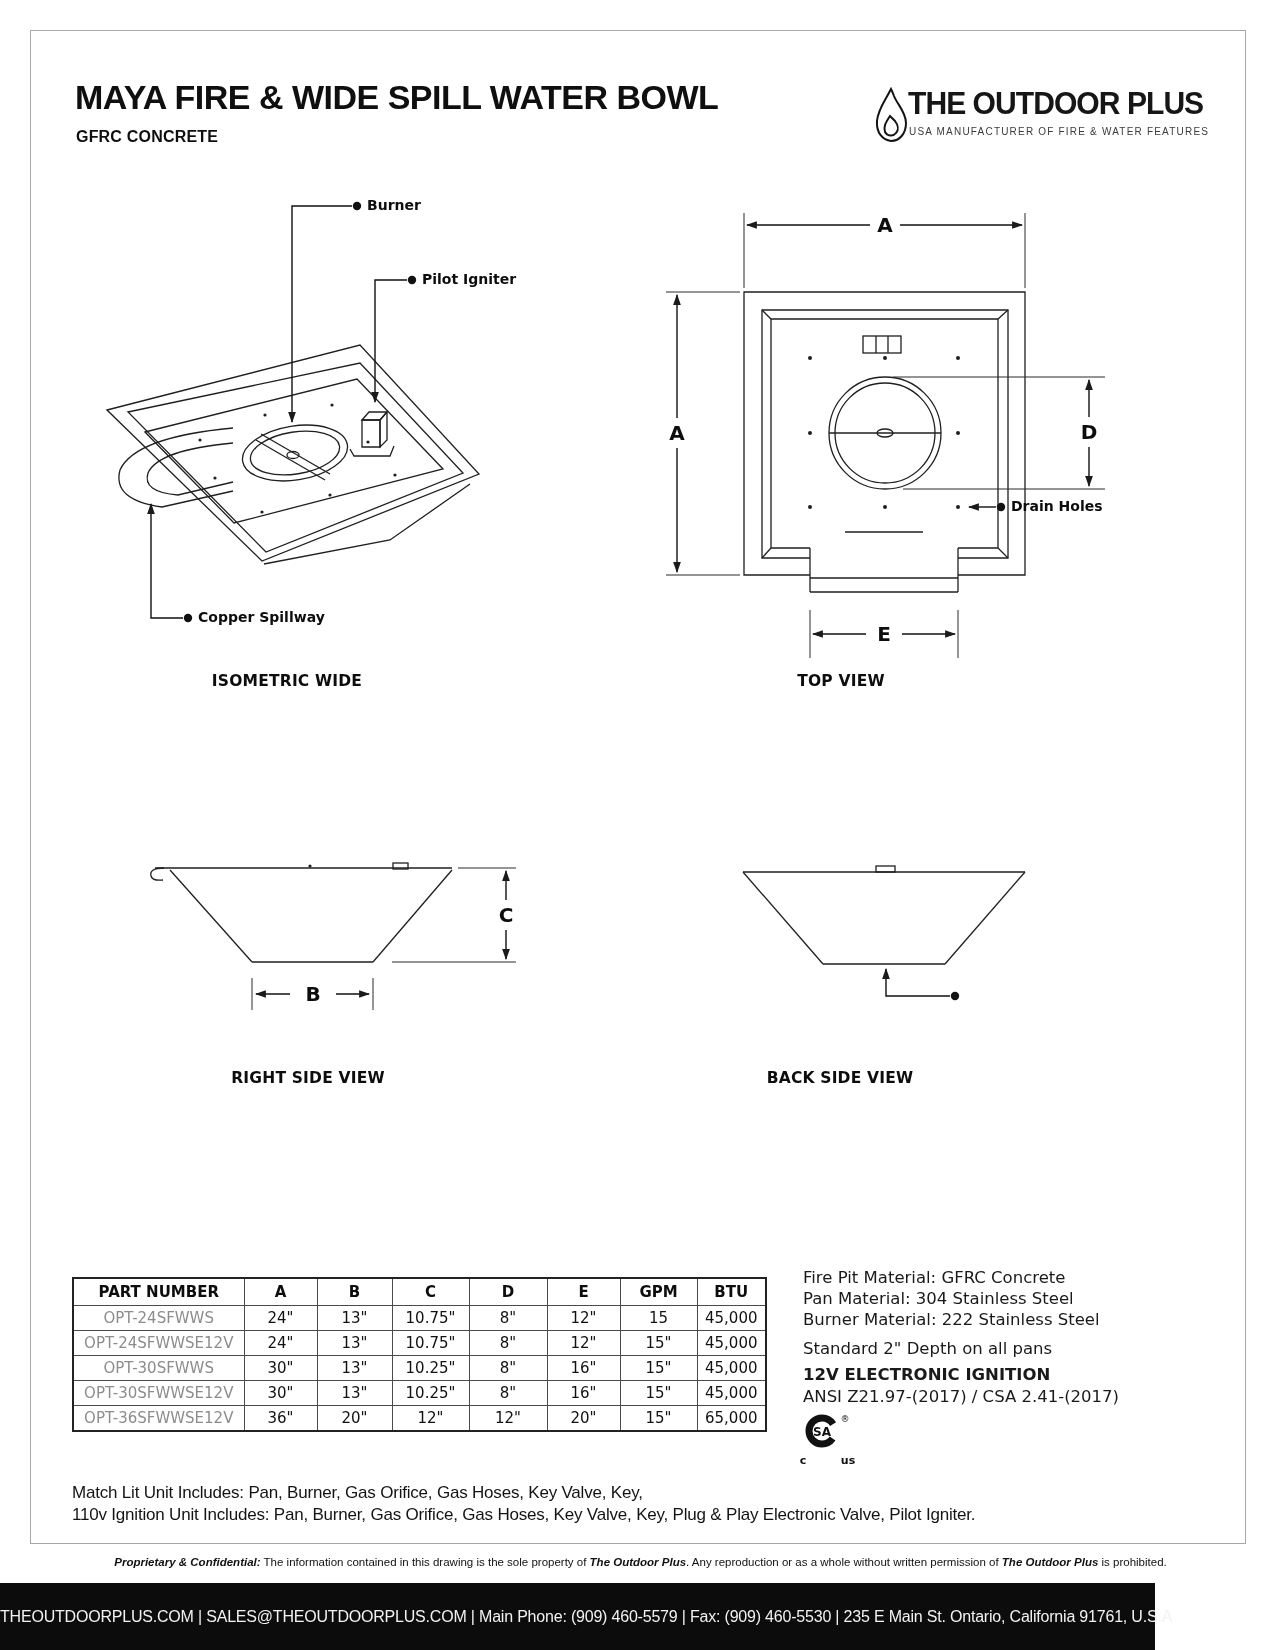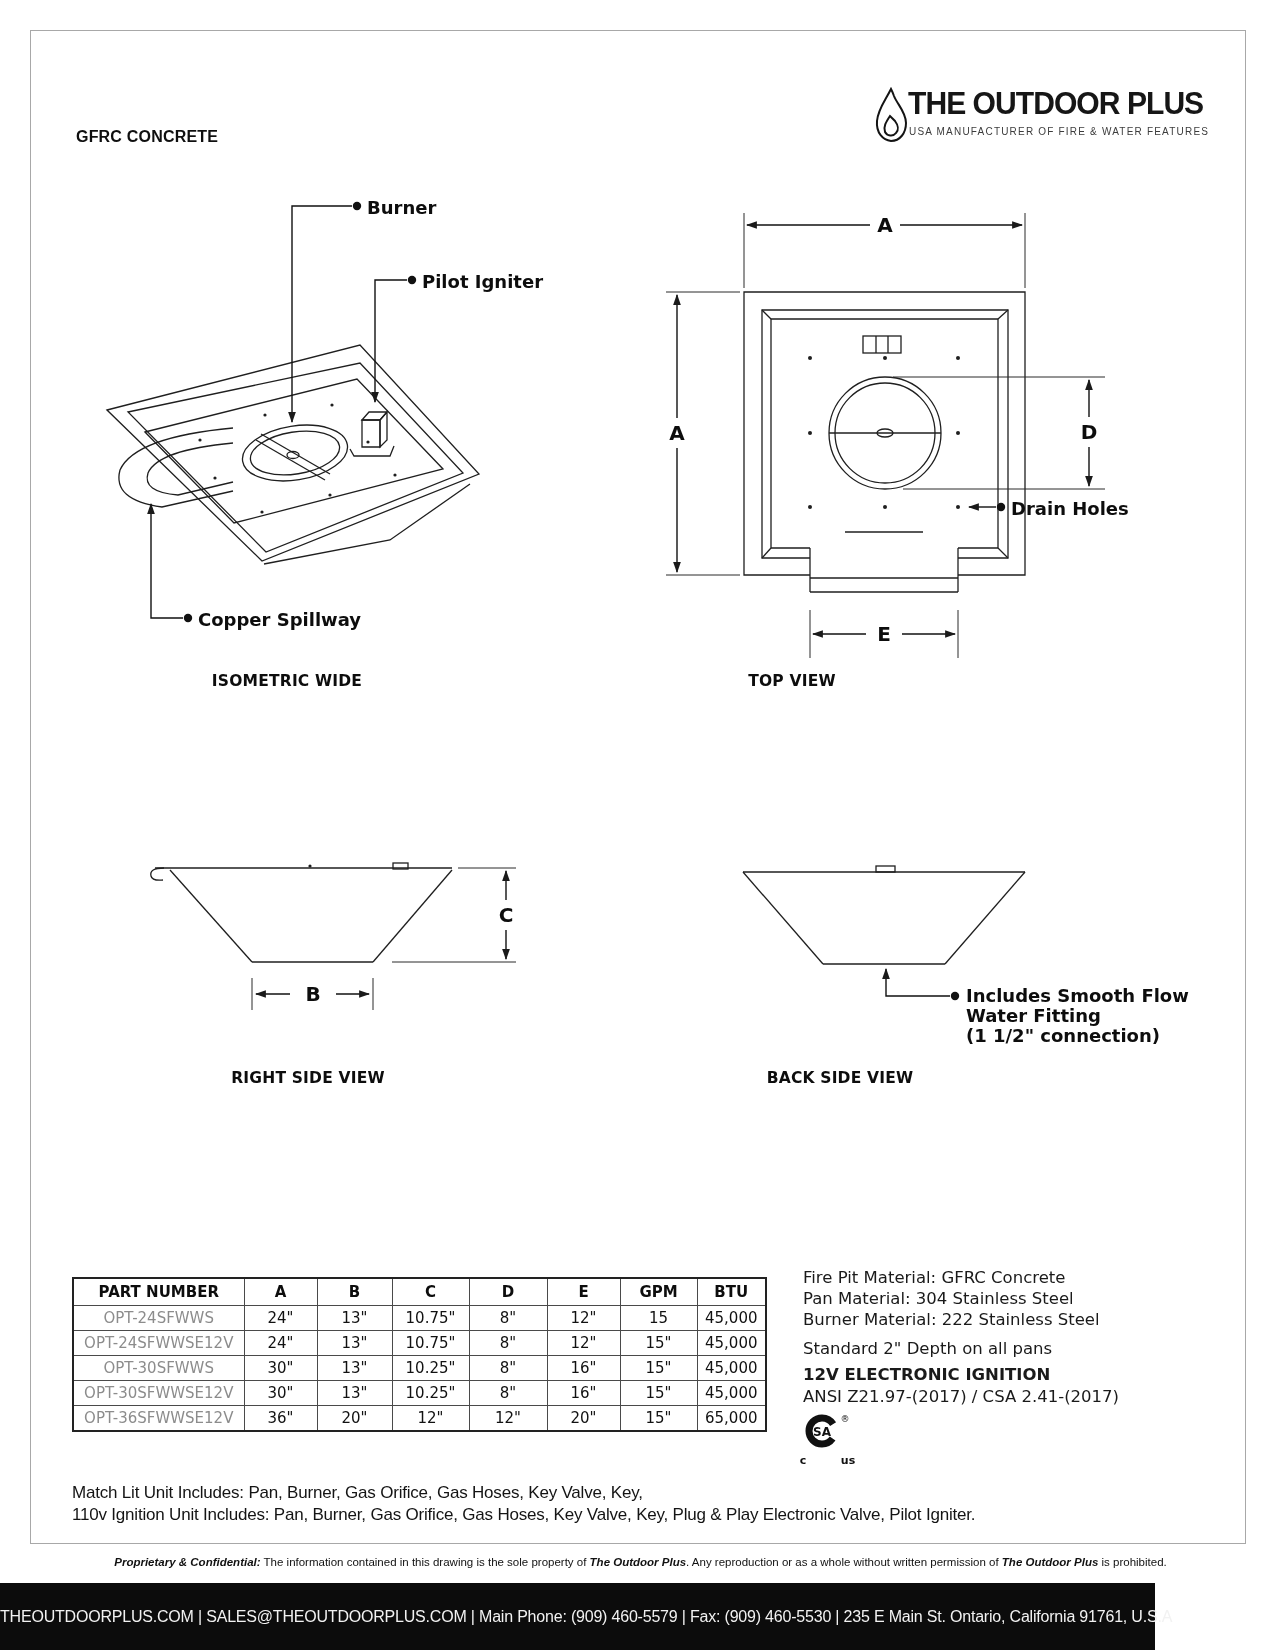--- a/index.html
+++ b/index.html
@@ -10,21 +10,21 @@
   .doc-title{left:75px;top:78px;font-family:"Liberation Sans",sans-serif;font-weight:bold;
              font-size:34px;letter-spacing:-0.5px;color:#0f0f0f;white-space:nowrap;}
   .doc-subtitle{left:76px;top:128px;font-family:"Liberation Sans",sans-serif;font-weight:bold;
                 font-size:16px;letter-spacing:0.2px;color:#0f0f0f;}
   .brand-name{left:908px;top:86px;width:280px;font-family:"Liberation Sans",sans-serif;
               font-weight:bold;font-size:31px;letter-spacing:-1px;color:#161616;white-space:nowrap;
               transform:scaleX(0.97);transform-origin:left;}
   .brand-tagline{left:909px;top:126px;font-family:"Liberation Sans",sans-serif;font-size:10px;
                  letter-spacing:1.2px;color:#3c3c3c;white-space:nowrap;}
   .lineart{position:absolute;left:0;top:0;pointer-events:none;}
-  .draw-label{position:absolute;font-weight:bold;font-size:18px;color:#0d0d0d;white-space:nowrap;}
+  .draw-label{position:absolute;font-weight:bold;font-size:14px;color:#0d0d0d;white-space:nowrap;}
   .multiline{white-space:pre-line;line-height:20px;}
   .dim{position:absolute;transform:translate(-50%,-50%);background:#fff;padding:0 5px;
        font-weight:bold;font-size:20px;color:#0d0d0d;}
   .caption{position:absolute;transform:translateX(-50%);font-weight:bold;font-size:15.5px;
            letter-spacing:0.2px;color:#0d0d0d;white-space:nowrap;}
   table.spec{position:absolute;left:72px;top:1277px;width:693px;border-collapse:collapse;
              table-layout:fixed;font-size:15px;padding-left:39px;}
   table.spec th,table.spec td{border:1px solid #4a4a4a;text-align:center;padding:0;
              height:24px;overflow:hidden;white-space:nowrap;}
   table.spec{border:2px solid #222;}
@@ -41,20 +41,21 @@
               display:flex;align-items:center;justify-content:flex-start;}
   .footer-bar span{font-family:"Liberation Sans",sans-serif;font-size:16px;color:#f2f2f2;
                    letter-spacing:-0.2px;white-space:nowrap;}
 </style>
 </head>
 <body>
 
 <div class="page">
   <div class="frame"></div>
 
+  <div class="abs doc-title">MAYA FIRE &amp; WIDE SPILL WATER BOWL</div>
   <div class="abs doc-subtitle">GFRC CONCRETE</div>
   <div class="abs brand-name">THE OUTDOOR PLUS</div>
   <div class="abs brand-tagline">USA MANUFACTURER OF FIRE &amp; WATER FEATURES</div>
 
   <svg class="lineart" width="1275" height="1650" viewBox="0 0 1275 1650">
     <defs>
       <marker id="ah" viewBox="0 0 10 7" refX="9" refY="3.5" markerWidth="11" markerHeight="8" orient="auto" markerUnits="userSpaceOnUse">
         <path d="M0,0 L10,3.5 L0,7 Z" fill="#1a1a1a"></path>
       </marker>
     </defs>
@@ -194,33 +195,30 @@
       <text x="845" y="1422" font-size="9" text-anchor="middle" fill="#111" font-family="DejaVu Sans">®</text>
       <text x="803" y="1464" font-size="11" font-weight="bold" text-anchor="middle" fill="#111" font-family="DejaVu Sans">c</text>
       <text x="848" y="1464" font-size="11" font-weight="bold" text-anchor="middle" fill="#111" font-family="DejaVu Sans">us</text>
     </g>
   </svg>
 
   <div class="draw-label abs" style="left:367px;top:197px;">Burner</div>
   <div class="draw-label abs" style="left:422px;top:271px;">Pilot Igniter</div>
   <div class="draw-label abs" style="left:198px;top:609px;">Copper Spillway</div>
   <div class="draw-label abs" style="left:1011px;top:498px;">Drain Holes</div>
-  <div class="draw-label abs multiline" style="left:966px;top:986px;">Includes Smooth Flow
-Water Fitting
-(1 1/2" connection)</div>
 
   <div class="dim" style="left:885px;top:225px;">A</div>
   <div class="dim" style="left:677px;top:433px;">A</div>
   <div class="dim" style="left:1089px;top:432px;">D</div>
   <div class="dim" style="left:884px;top:634px;">E</div>
   <div class="dim" style="left:506px;top:915px;">C</div>
   <div class="dim" style="left:313px;top:994px;">B</div>
 
   <div class="caption" style="left:287px;top:672px;">ISOMETRIC WIDE</div>
-  <div class="caption" style="left:792px;top:672px;">TOP VIEW</div>
+  <div class="caption" style="left:841px;top:672px;">TOP VIEW</div>
   <div class="caption" style="left:308px;top:1069px;">RIGHT SIDE VIEW</div>
   <div class="caption" style="left:840px;top:1069px;">BACK SIDE VIEW</div>
 
   <table class="spec">
     <colgroup>
       <col style="width:171px">
         <col style="width:73px">
         <col style="width:75px">
         <col style="width:77px">
       <col style="width:78px">

